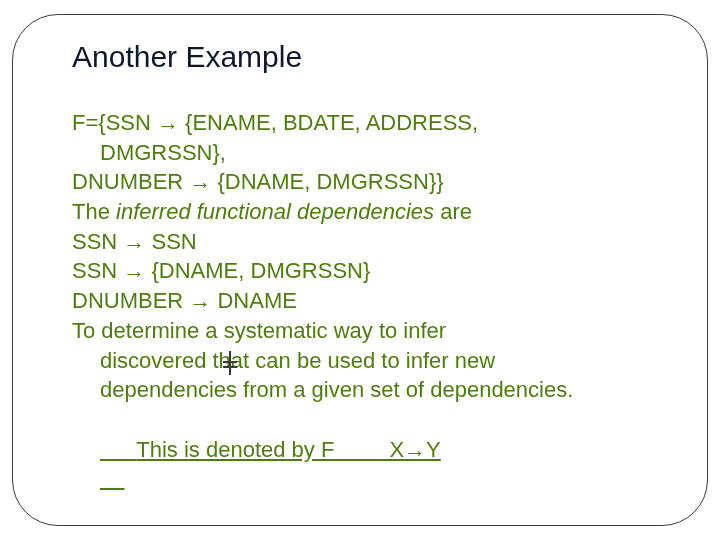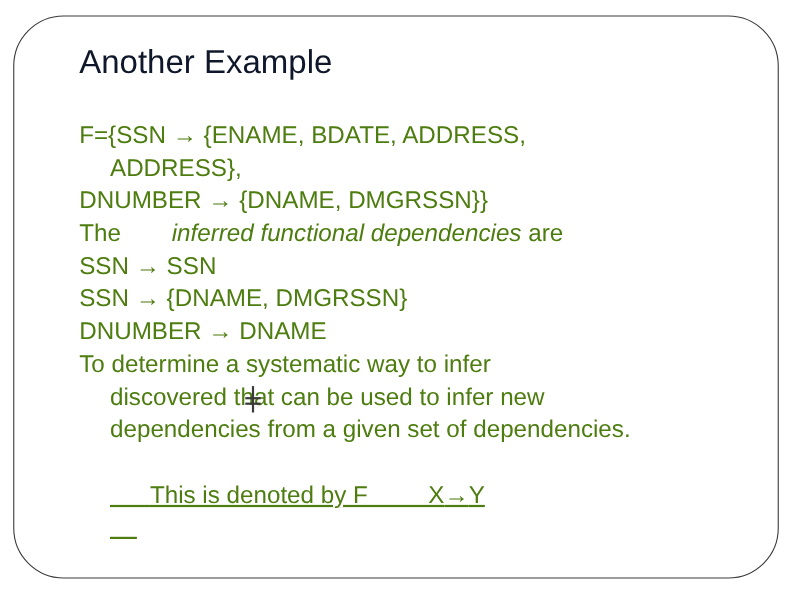--- a/index.html
+++ b/index.html
@@ -46,21 +46,20 @@
     margin: 0 0 0 0;
   }
   .indent {
     padding-left: 28px;
   }
   .arrow {
     font-family: "Segoe UI Symbol", Arial, sans-serif;
   }
   .italic {
     font-style: italic;
-    margin-left: 40px;
   }
   .entails {
     display: inline-block;
     position: relative;
     width: 14px;
     height: 20px;
     vertical-align: -3px;
     margin: 0 2px;
   }
   .entails::before {
@@ -94,21 +93,21 @@
   <div class="frame"></div>
 
   <div class="title">Another Example</div>
 
   <div class="body">
 
     <p>
       <span>F={SSN </span><span class="arrow">→</span><span> {ENAME, BDATE, ADDRESS,</span>
     </p>
     <p class="indent">
-      <span>ADDRESS},</span>
+      <span>DMGRSSN},</span>
     </p>
     <p>
       <span>DNUMBER </span><span class="arrow">→</span><span> {DNAME, DMGRSSN}}</span>
     </p>
     <p>
       <span>The </span><span class="italic">inferred functional dependencies</span><span> are</span>
     </p>
     <p>
       <span>SSN </span><span class="arrow">→</span><span> SSN</span>
     </p>

